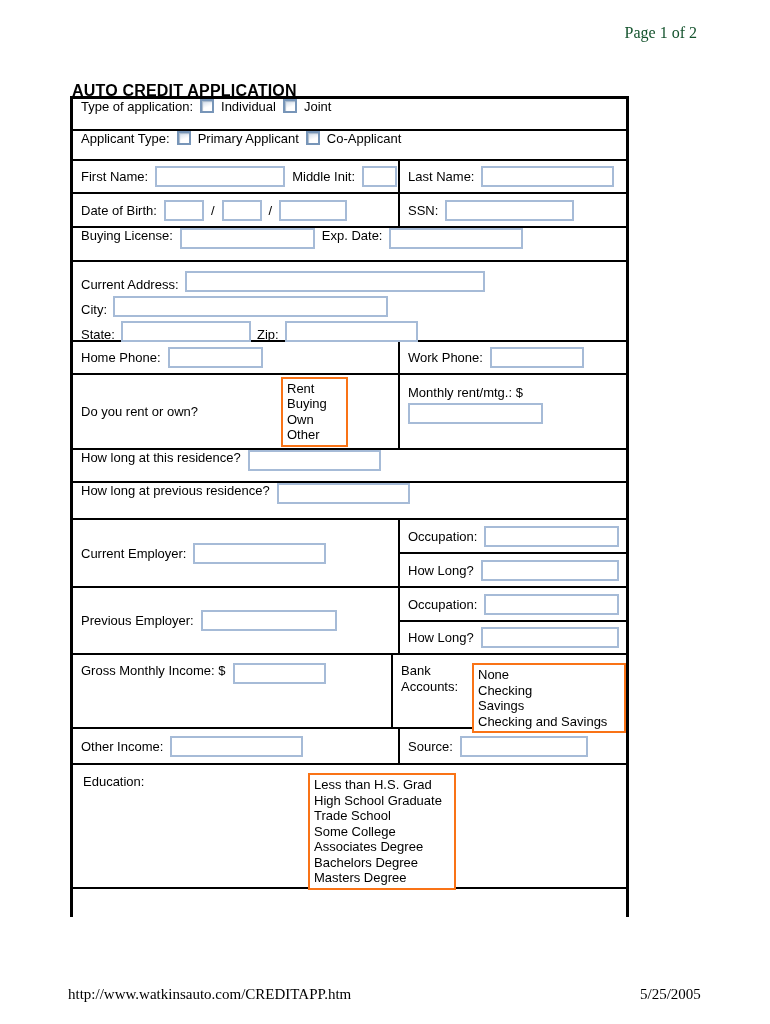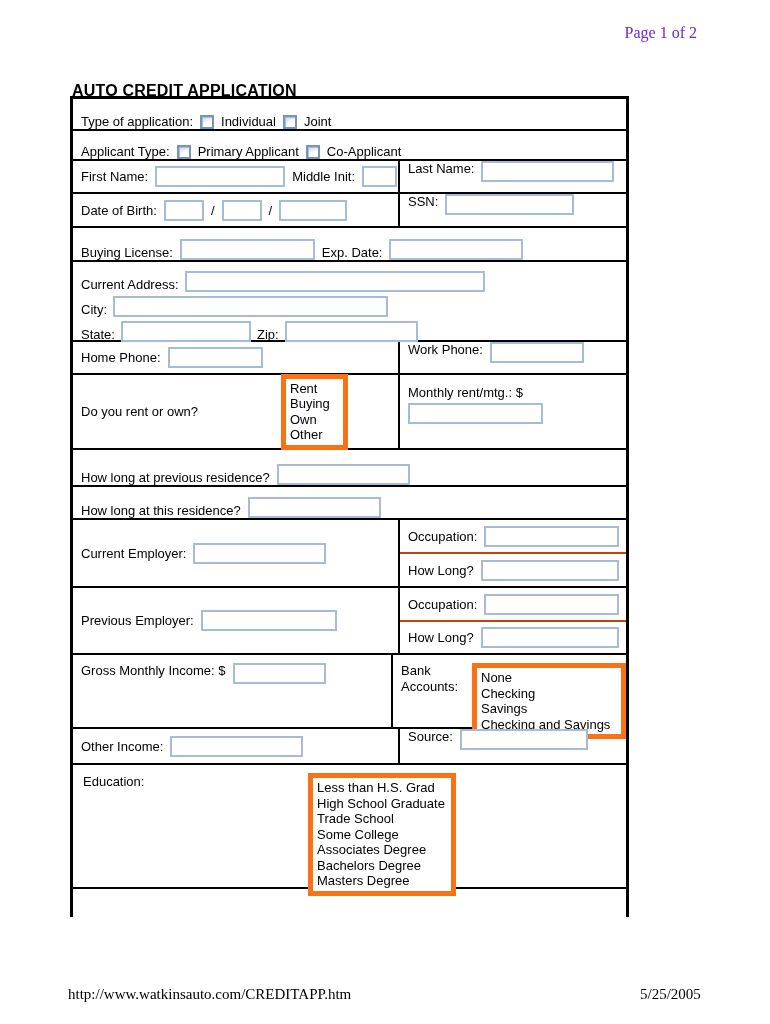--- a/index.html
+++ b/index.html
@@ -1,60 +1,60 @@
 <!DOCTYPE html>
 <html><head>
 <meta charset="utf-8">
 <style>
   * { margin:0; padding:0; box-sizing:border-box; }
   html,body { background:#ffffff; }
   body { width:770px; height:1024px; position:relative; font-family:"Liberation Sans", sans-serif; color:#000; }
   .sheet { position:relative; width:770px; height:1024px; background:#fff; overflow:hidden; }
 
-  .page-number { position:absolute; top:24px; right:73px; font-family:"Liberation Serif", serif; font-size:16px; color:#6d28d9; }
+  .page-number { position:absolute; top:24px; right:73px; font-family:"Liberation Serif", serif; font-size:16px; color:#14532d; }
   .doc-title { position:absolute; top:66px; left:72px; font-size:16px; font-weight:bold; letter-spacing:.2px;margin-top:16px; }
 
   .form-table { position:absolute; left:70px; top:96px; width:559px;
                 border:3px solid #000; border-bottom:none; background:#fff; }
   .row { display:flex; border-bottom:2px solid #000; }
   .row.last { border-bottom:none; }
   .cell-l { width:325px; display:flex; align-items:center; gap:7px; padding-left:8px; }
-  .cell-r { flex:1; border-left:2px solid #000; display:flex; gap:7px; padding-left:8px; }
-  .full { width:100%; display:flex; align-items:flex-end; gap:7px; padding-left:8px; }
+  .cell-r { flex:1; border-left:2px solid #000; display:flex; align-items:center; gap:7px; padding-left:8px; }
+  .full { width:100%; display:flex; align-items:flex-start; gap:7px; padding-left:8px; }
   .lbl { font-size:13px; white-space:nowrap; }
   .wrap { white-space:normal; width:64px; line-height:16px; }
 
   .inp { height:21px; border:2px solid #a6bbd7; background:#fff; padding:0 3px;
          font:13px "Liberation Sans", sans-serif; outline:none; }
   .cb { width:14px; height:14px; flex:0 0 auto; border:2px solid #7795b8;
         background:linear-gradient(160deg,#ccd9e8,#ffffff 60%);
         box-shadow:inset 1px 1px 1px #a9bacb; display:inline-block; }
 
-  .listbox { border:5px solid #f97316; background:#fff; padding:2px 4px; overflow:hidden; }
+  .listbox { border:2px solid #f97316; background:#fff; padding:2px 4px; overflow:hidden; }
   .listbox-option { font:13px/15.5px "Liberation Sans", sans-serif; white-space:nowrap; }
 
   
   .r1{height:32px}.r2{height:30px}.r3{height:33px}.r4{height:34px}.r5{height:34px}
   .r6{height:80px}.r7{height:33px}.r8{height:35px}.r9{height:75px}.r10{height:33px}
   .r11{height:37px}.r12{height:68px}.r13{height:67px}.r14{height:74px}.r15{height:36px}
   .r16{height:124px}.r17{height:28px}
 
   
   .addr { display:block; padding:5px 0 0 8px; }
   .addr .line { display:flex; align-items:flex-end; gap:6px; height:25px; }
 
   
   .rentbox { margin-left:auto; margin-right:50px; width:67px; }
   .rent-right { display:block; padding:10px 0 0 8px; }
   .rent-right .inp { display:block; margin-top:3px; }
 
   
   .emp-right { display:block; padding:0; }
   .sub { display:flex; align-items:center; gap:7px; padding-left:8px; }
-  .sub.top { height:34px; border-bottom:2px solid #c2410c; }
+  .sub.top { height:34px; border-bottom:2px solid #000000; }
   .sub.bot { height:32px; }
   .sub.bot2 { height:31px; }
 
   
   .cell-l.tal, .cell-r.tal { align-items:flex-start; padding-top:8px; }
 
   
   .edu { position:relative; width:100%;border-radius:17px; }
   .edu .lbl { position:absolute; left:10px; top:9px; }
   .edu .listbox { position:absolute; left:235px; top:8px; width:148px; }
@@ -169,30 +169,30 @@
             <div class="listbox-option">Own</div>
             <div class="listbox-option">Other</div>
           </div>
       </div>
       <div class="cell-r rent-right">
         <div class="lbl">Monthly rent/mtg.: $</div>
         <input class="inp" style="width: 135px;" value="">
       </div>
     </div>
 
+    <div class="row r10">
+      <div class="full">
+        <span class="lbl">How long at this residence?</span>
+        <input class="inp" style="width: 133px;" value="">
+      </div>
+    </div>
+
     <div class="row r11">
       <div class="full">
         <span class="lbl">How long at previous residence?</span>
-        <input class="inp" style="width: 133px;" value="">
-      </div>
-    </div>
-
-    <div class="row r10">
-      <div class="full">
-        <span class="lbl">How long at this residence?</span>
         <input class="inp" style="width: 133px;" value="">
       </div>
     </div>
 
     <div class="row r12">
       <div class="cell-l">
         <span class="lbl">Current Employer:</span>
         <input class="inp" style="width: 133px;" value="">
       </div>
       <div class="cell-r emp-right" style="display:block;padding:0">

